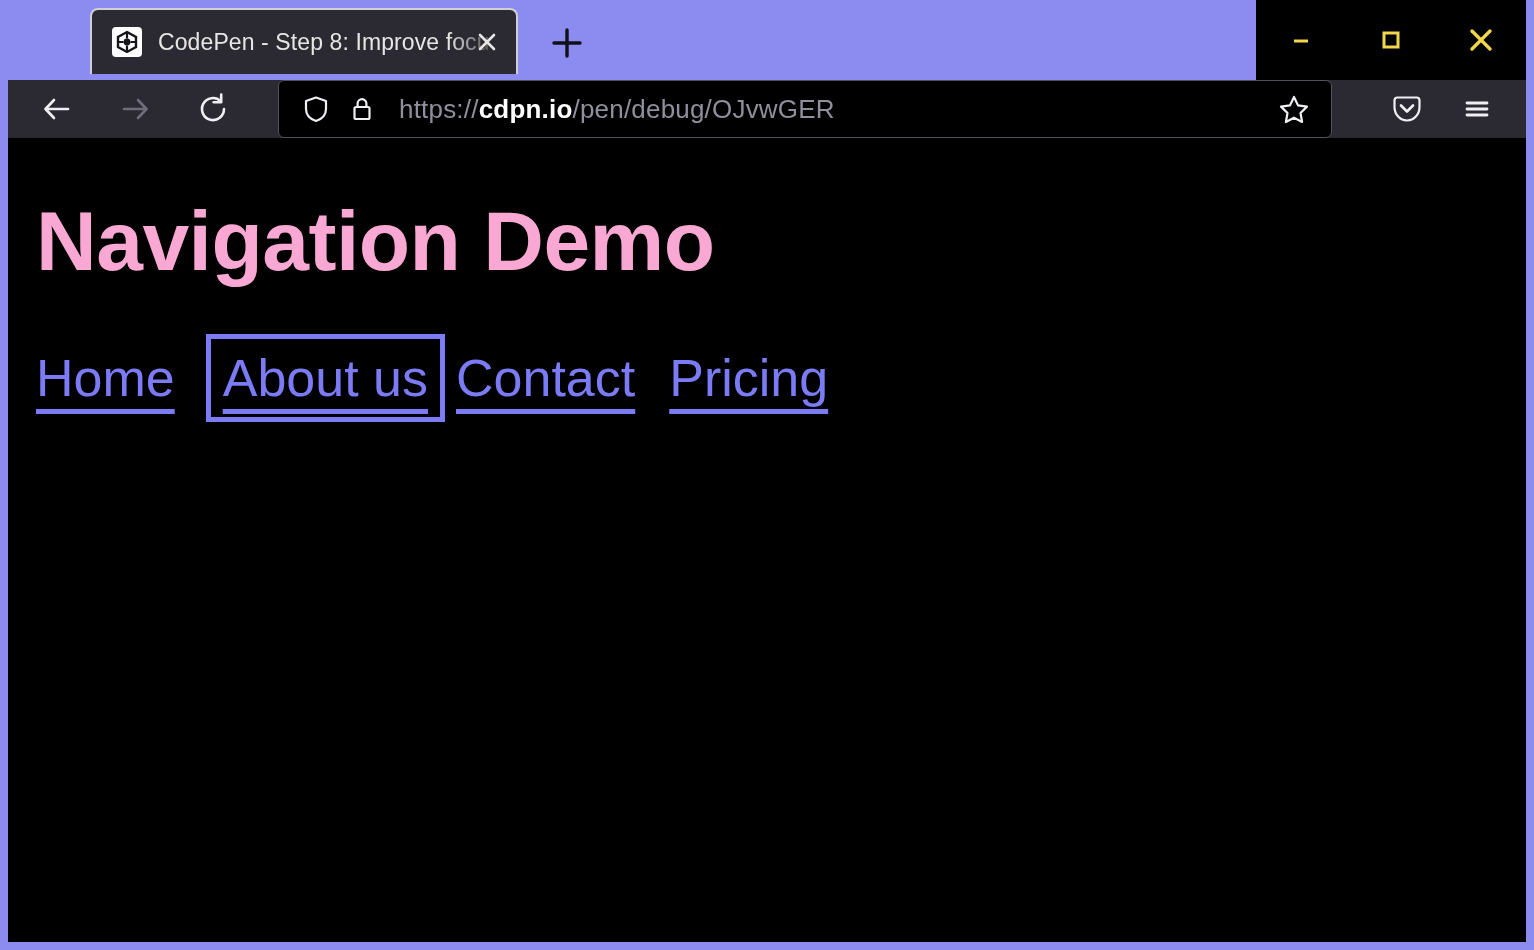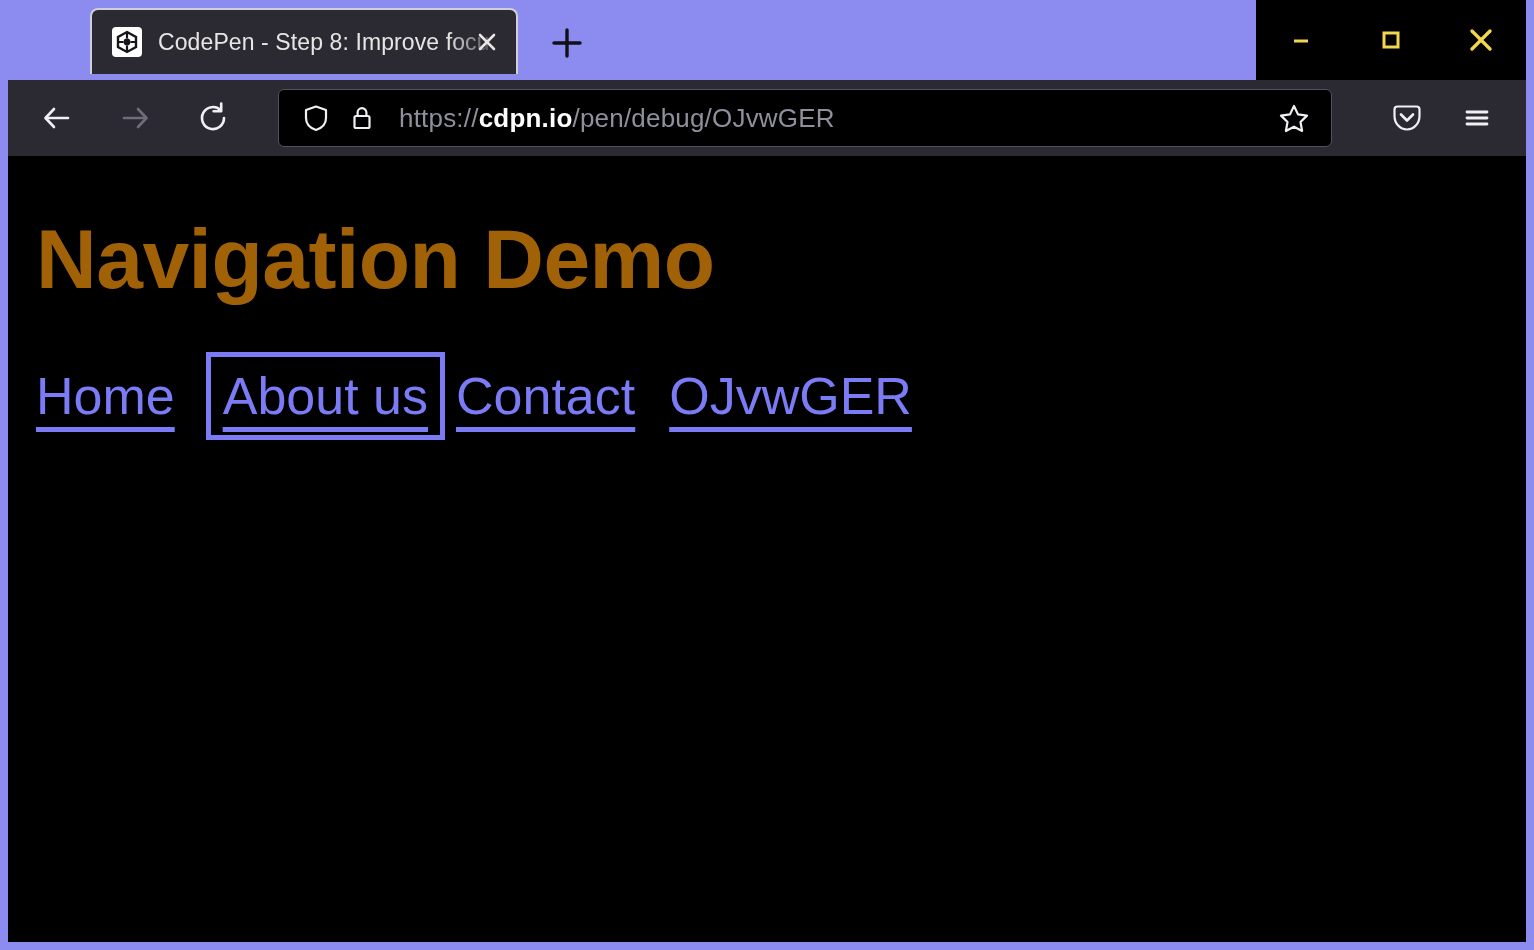--- a/index.html
+++ b/index.html
@@ -113,21 +113,21 @@
   .win-btn {
     width: 90px;
     display: flex;
     align-items: center;
     justify-content: center;
   }
 
   
   .nav-toolbar {
     flex: 0 0 auto;
-    height: 76px;
+    height: 58px;
     background: #2b2a33;
     display: flex;
     align-items: center;
     padding: 0 18px;
     margin: 0 8px;
     gap: 16px;
   }
 
   .nav-icon-btn {
     width: 62px;
@@ -191,21 +191,21 @@
   
   .page-viewport {
     flex: 1 1 auto;
     background: #000000;
     margin: 0 8px 8px 8px;
     overflow: hidden;
     padding: 58px 0 0 28px;
   }
 
   .page-heading {
-    color: #a16207;
+    color: #f9a8d4;
     font-size: 84px;
     font-weight: bold;
     line-height: 1.08;
     letter-spacing: -0.5px;
     margin-bottom: 64px;
   }
 
   .page-nav {
     display: flex;
     align-items: center;
@@ -387,18 +387,18 @@
   </div>
 
   <div class="page-viewport">
 
     <h1 class="page-heading">Navigation Demo</h1>
 
     <nav class="page-nav">
       <a href="#" class="nav-link">Home</a>
       <a href="#" class="nav-link is-focused">About us</a>
       <a href="#" class="nav-link">Contact</a>
-      <a href="#" class="nav-link">OJvwGER</a>
+      <a href="#" class="nav-link">Pricing</a>
     </nav>
 
   </div>
 
 </div>
 
 </body></html>

